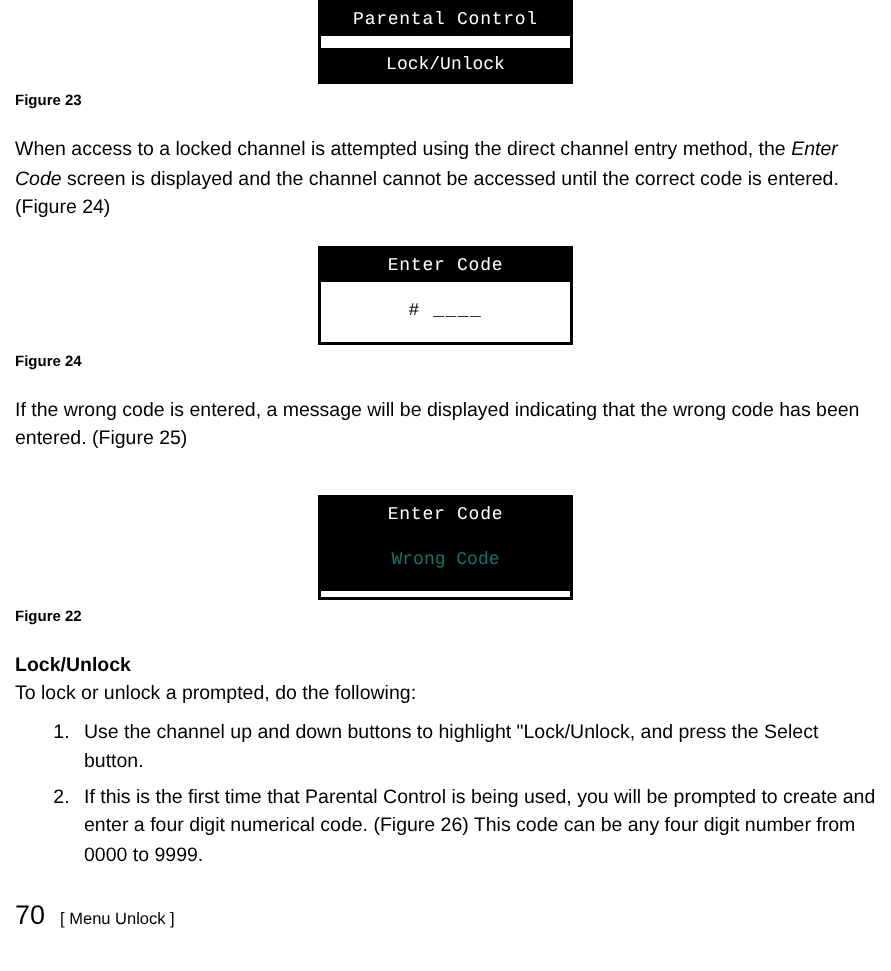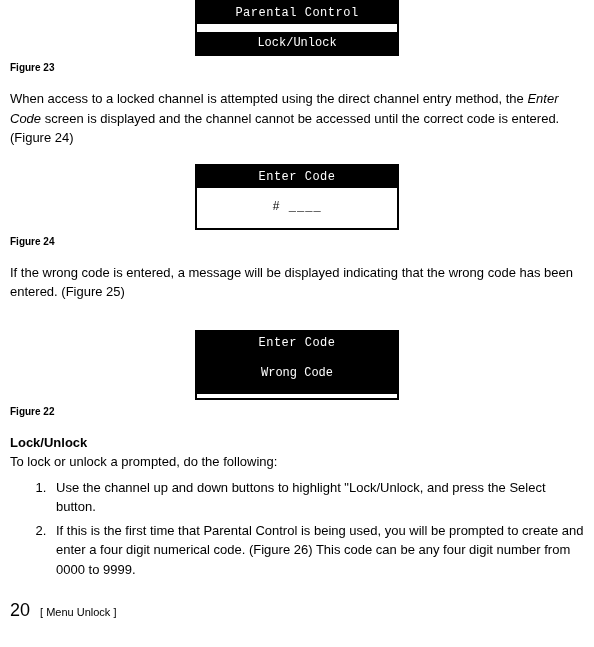--- a/index.html
+++ b/index.html
@@ -11,21 +11,21 @@
       font-family: Arial, Helvetica, sans-serif;
       font-size: 13px;
       line-height: 1.5;
       color: #000;
       background: #fff;
       width: 594px;
       padding: 0 10px;
     }
     .screen-box {
       border: 2px solid #000;
-      width: 204px;
+      width: 170px;
       margin: 0 auto;
       background: #fff;
     }
     .screen-title {
       background: #000;
       color: #fff;
       font-family: 'Courier New', monospace;
       font-size: 12px;
       text-align: center;
       padding: 2px 0;
@@ -53,21 +53,21 @@
     }
     .screen-content {
       font-family: 'Courier New', monospace;
       font-size: 12px;
       text-align: center;
       padding: 10px 0 12px 0;
       letter-spacing: 1px;
     }
     .screen-wrong {
       background: #000;
-      color: #ffffff;
+      color: #0f766e;
       font-family: 'Courier New', monospace;
       font-size: 12px;
       text-align: center;
       padding: 10px 0 12px 0;
     }
     .figure-caption {
       text-align: left;
       font-weight: bold;
       font-size: 10px;
       margin-top: 4px;
@@ -142,15 +142,15 @@
 <div class="figure-caption">Figure 22</div>
 
 <div class="section-heading">Lock/Unlock</div>
 <div>To lock or unlock a prompted, do the following:</div>
 <ol>
   <li>Use the channel up and down buttons to highlight "Lock/Unlock, and press the Select button.</li>
   <li>If this is the first time that Parental Control is being used, you will be prompted to create and enter a four digit numerical code. (Figure 26) This code can be any four digit number from 0000 to 9999.</li>
 </ol>
 
 <div class="footer">
-  <span class="page-num">20</span>
+  <span class="page-num">70</span>
   <span class="footer-label">[ Menu Unlock ]</span>
 </div>
 
 </body></html>

